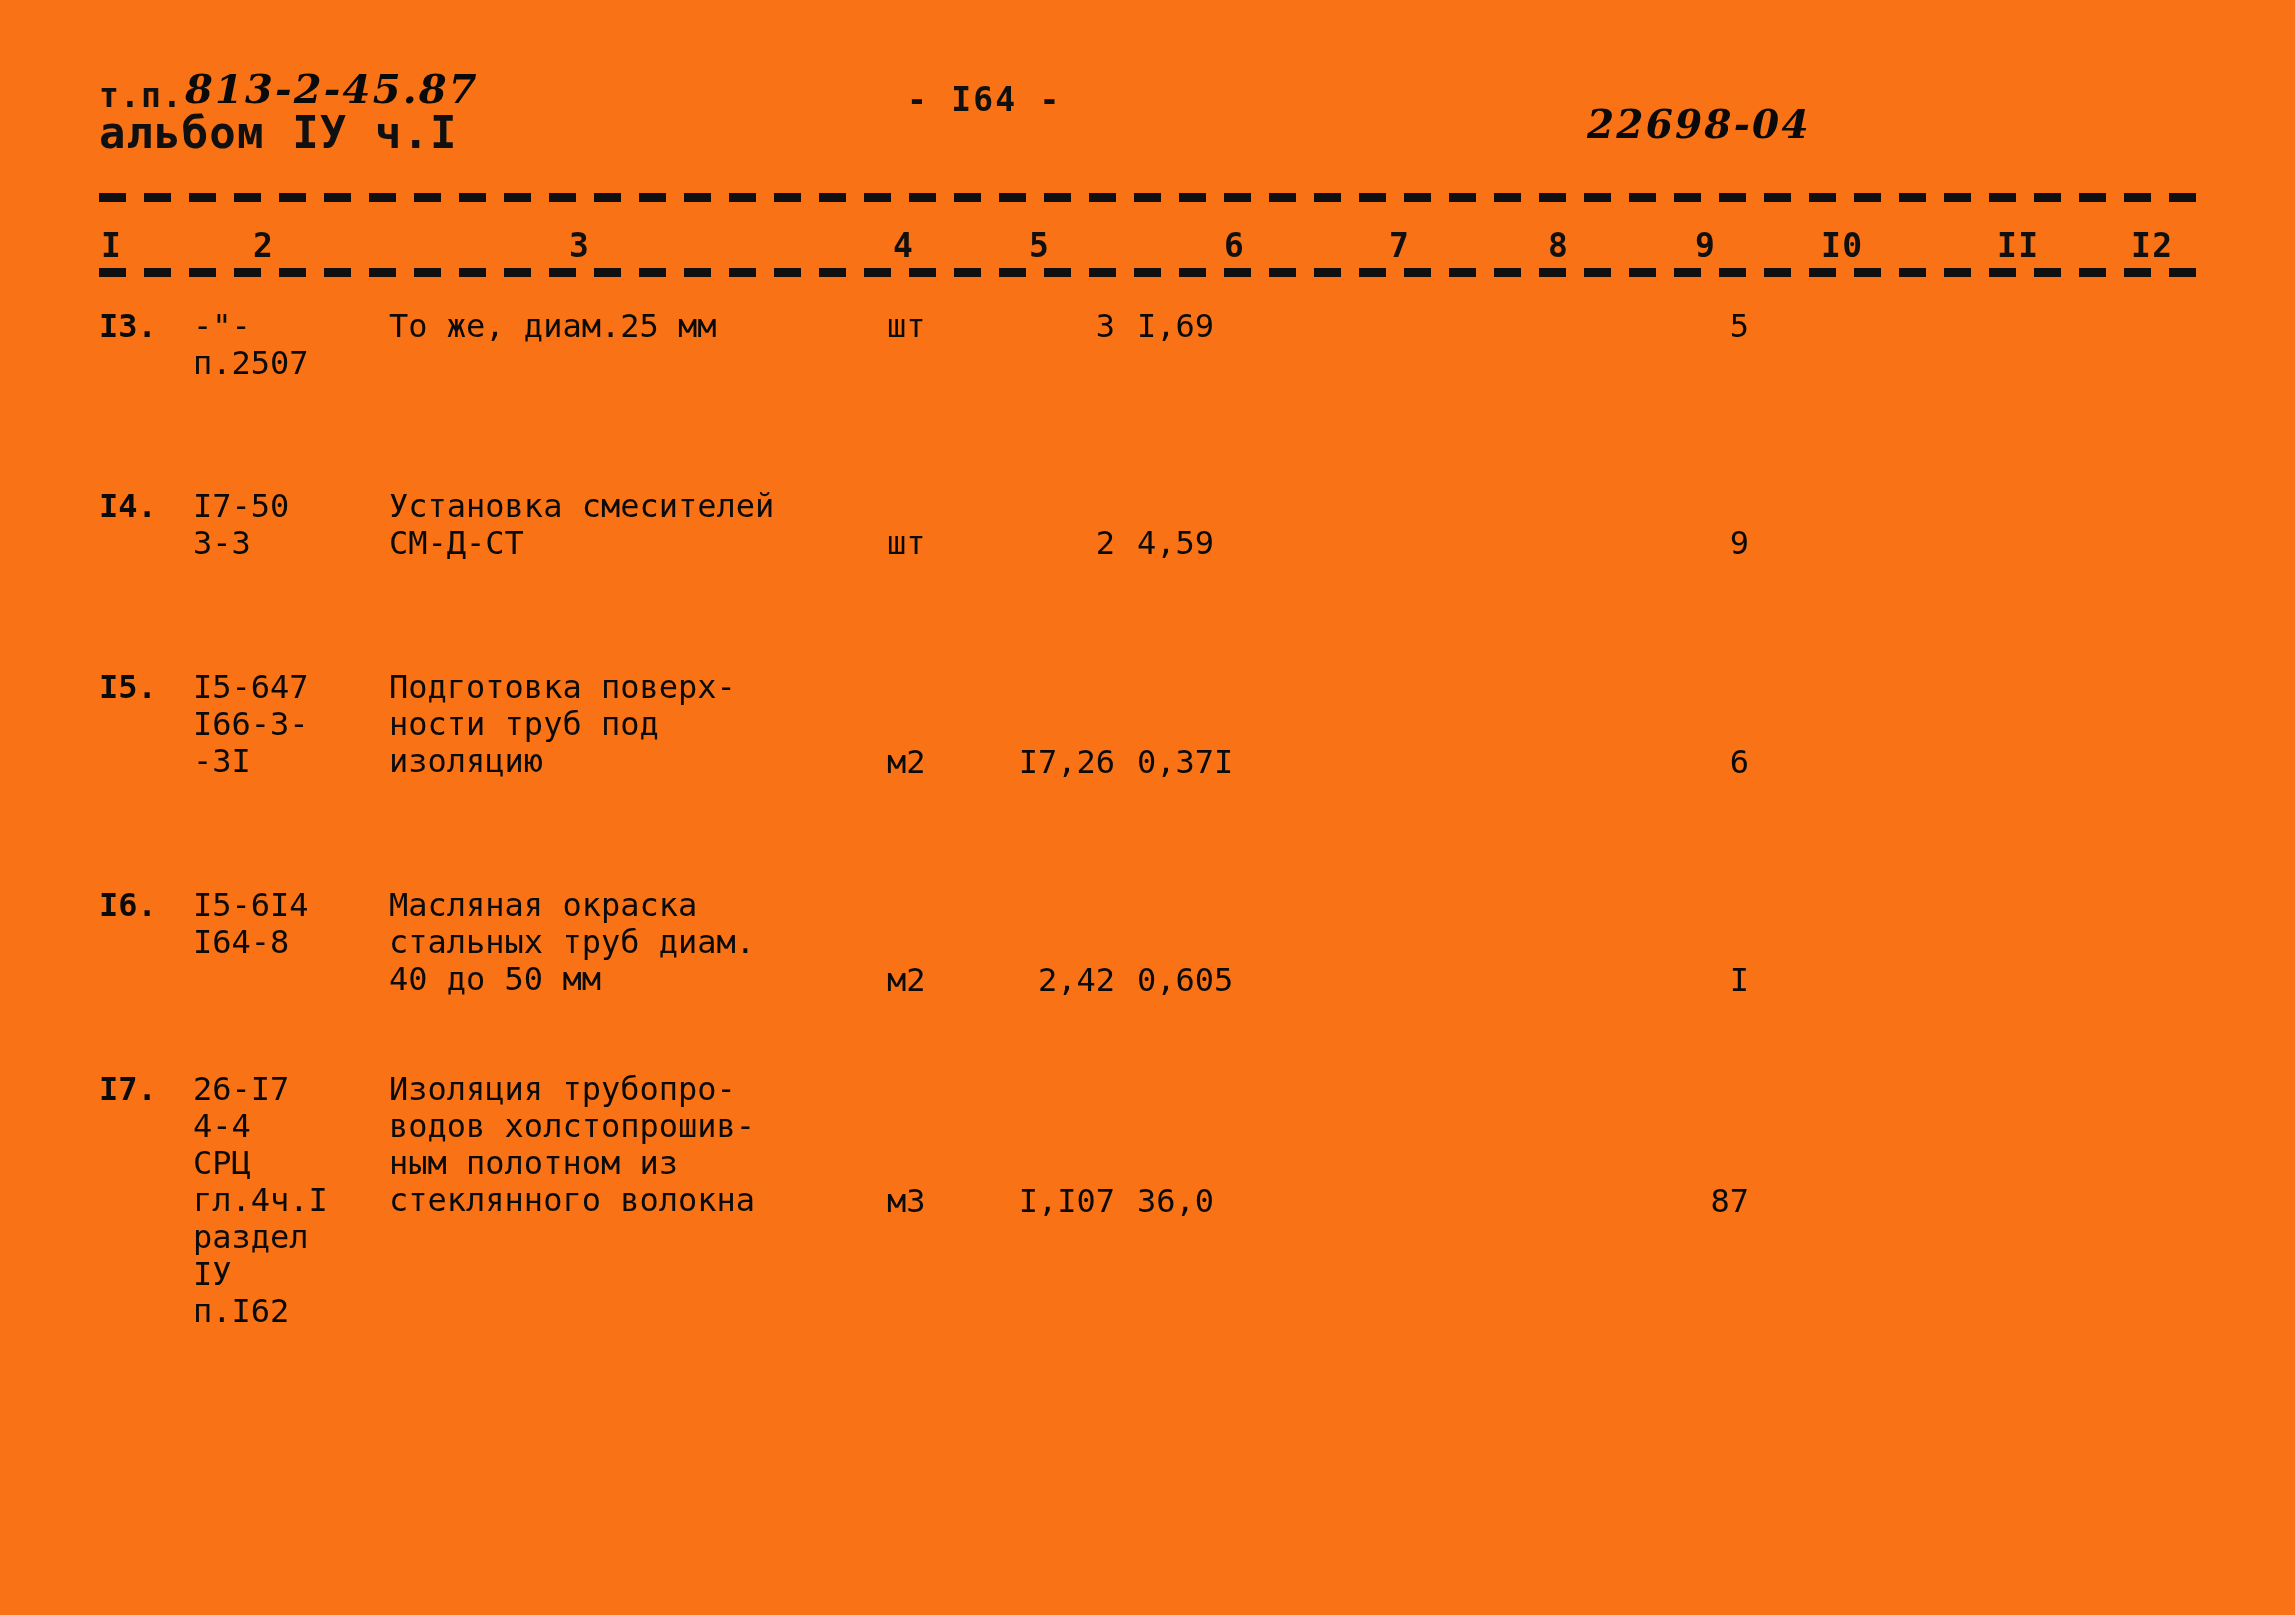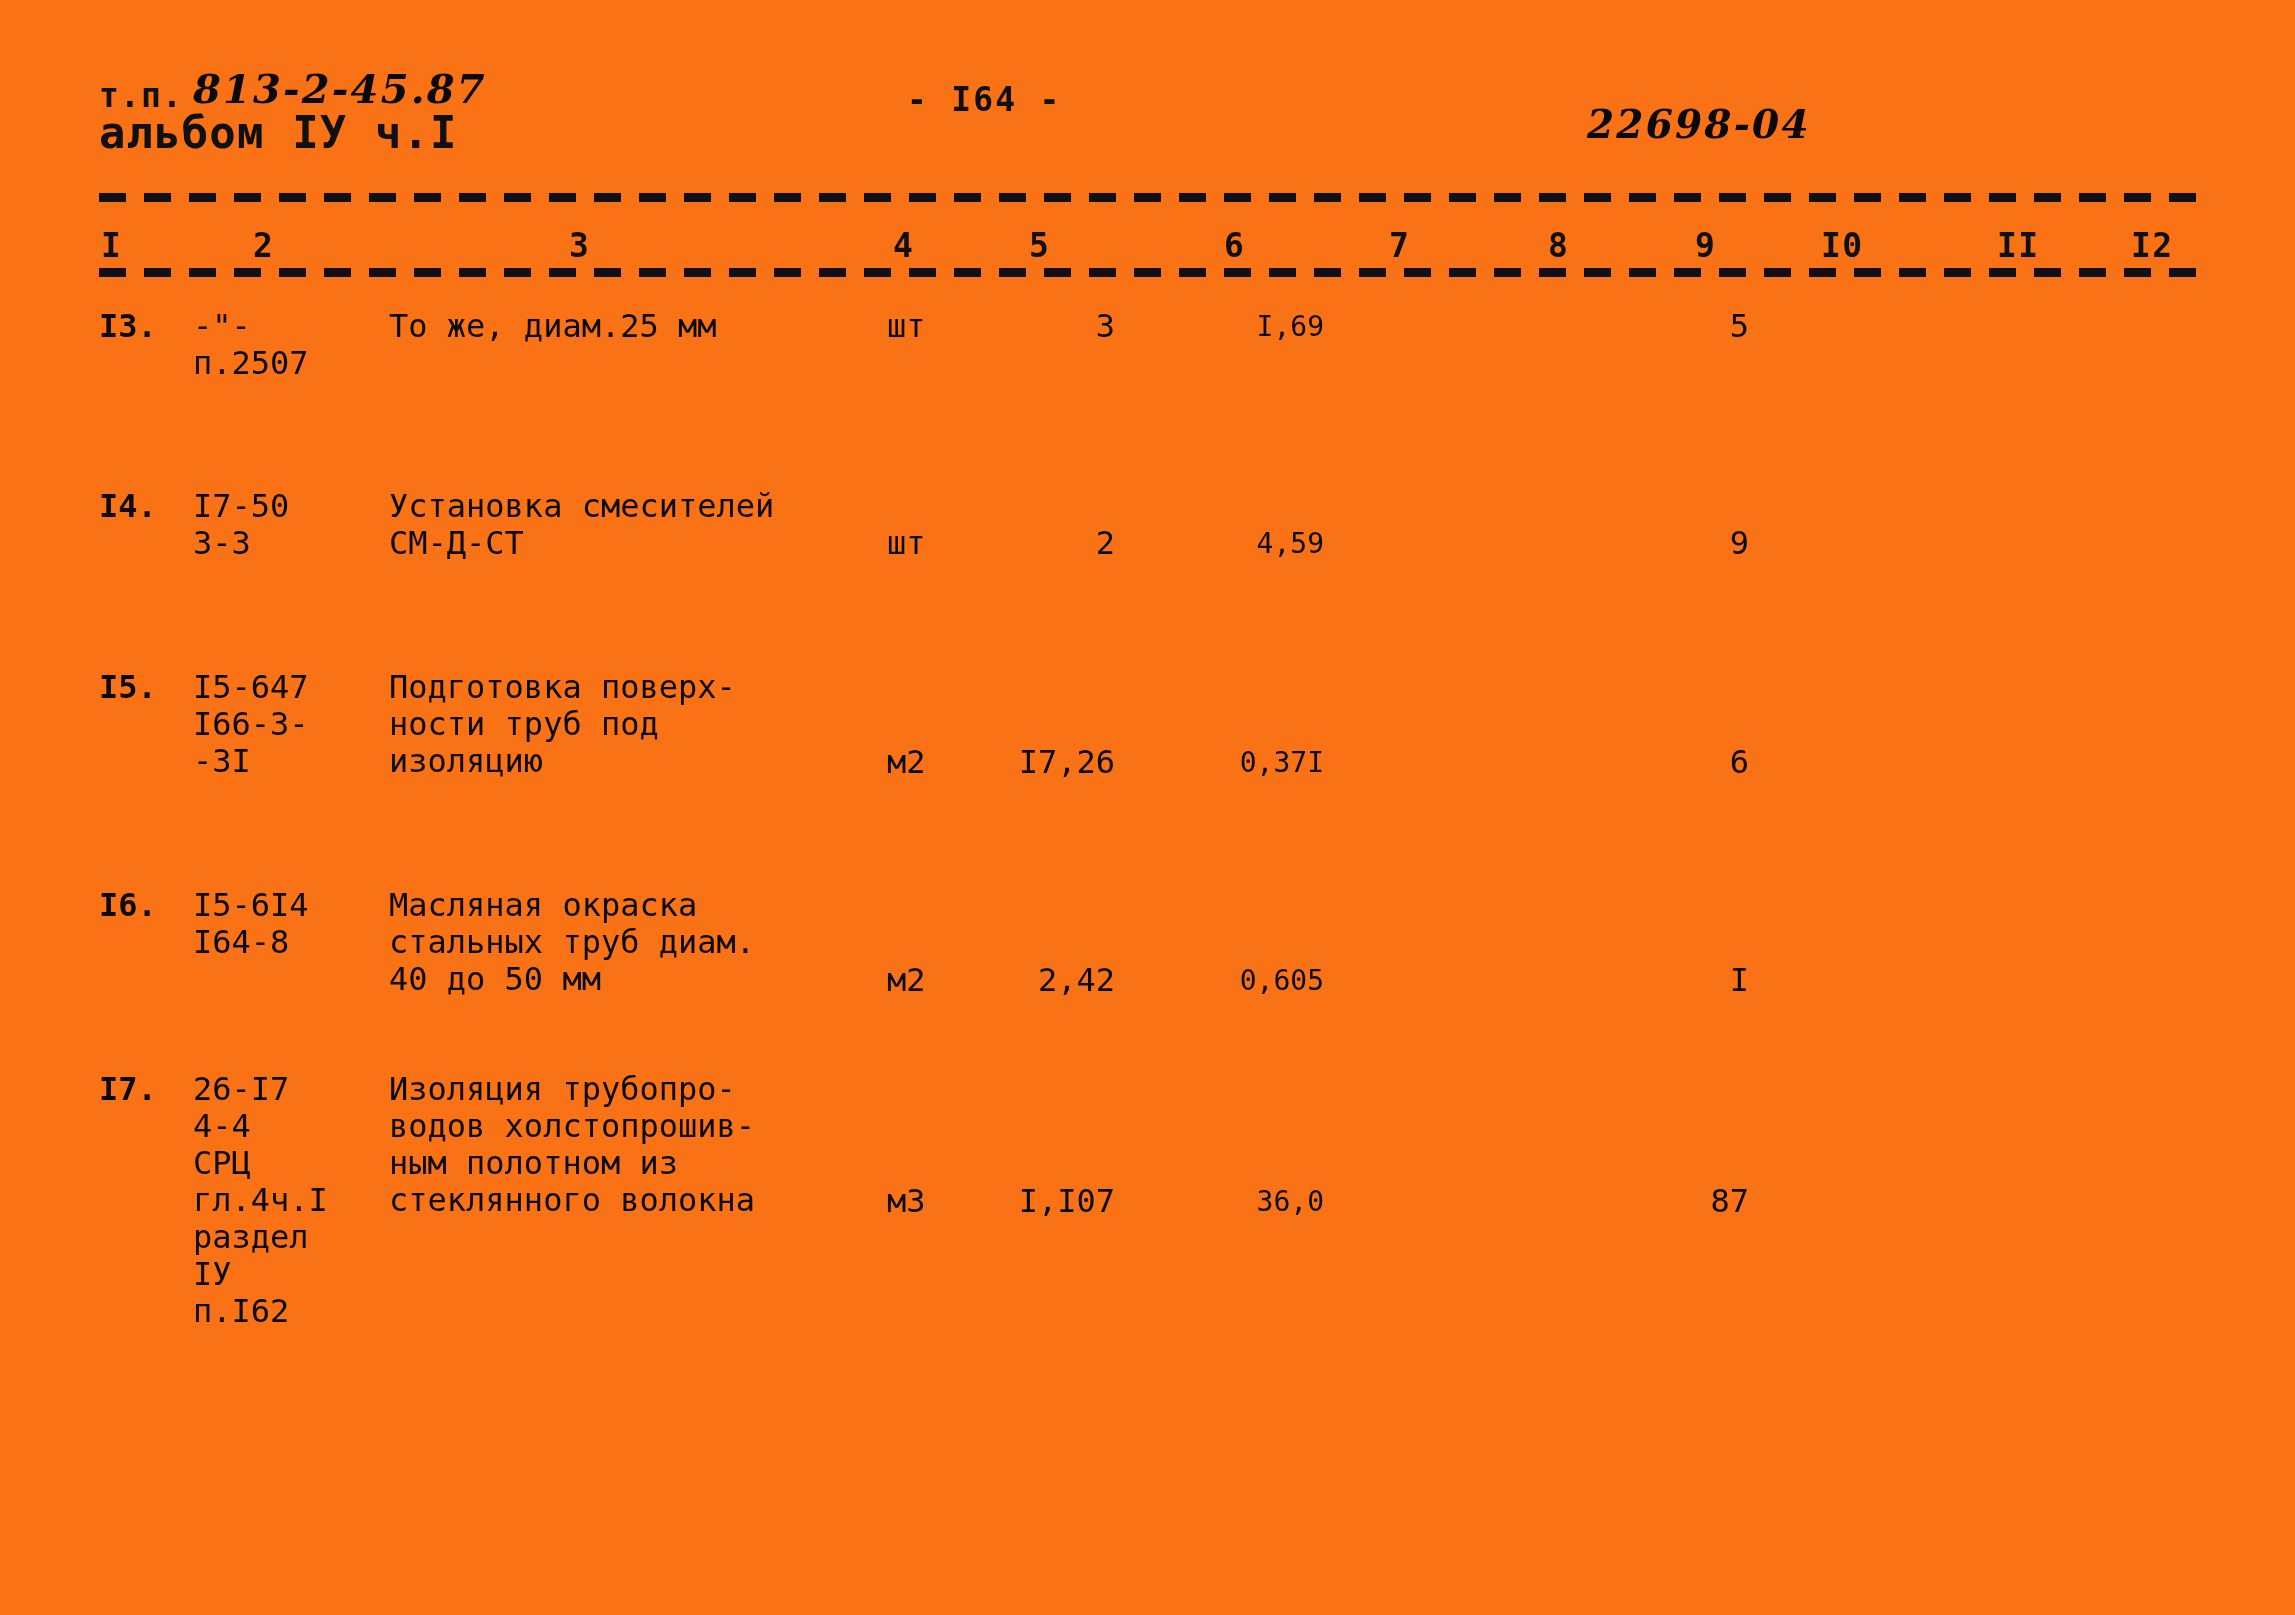--- a/index.html
+++ b/index.html
@@ -42,21 +42,21 @@
     white-space: pre;
   }
 
   
   #doc-header { position: absolute; left: 0; top: 0; width: 100%; height: 166px; }
   #tp-line {
     position: absolute; left: 99px; top: 69px;
     display: flex; align-items: baseline;
   }
   #tp-label { font-size: 33px; }
-  #tp-code { margin-left: 10px; position: relative; top: -4.3px; text-align: center; }
+  #tp-code { margin-left: 2px; position: relative; top: -4.3px; text-align: center; }
   #album-line { position: absolute; left: 99px; top: 114px; font-size: 44px; }
   #page-number {
     position: absolute; left: 907px; top: 81px;
     font-size: 33px; letter-spacing: 2.2px;
   }
   #doc-number {
     position: absolute; left: 1587px; top: 101px;
     font-size: 39px;
   }
 
@@ -89,21 +89,21 @@
 
   
   #table-body { position: absolute; left: 0; top: 0; width: 100%; }
   .row { position: absolute; left: 0; width: 100%; }
   .cell { position: absolute; top: 0; white-space: pre; }
   .cell-num   { font-size: 32px; line-height: 37px; }
   .cell-code  { font-size: 32px; line-height: 37px; }
   .cell-desc  { font-size: 32px; line-height: 37px; }
   .cell-unit  { font-size: 32px; line-height: 37px; }
   .cell-qty   { font-size: 32px; line-height: 37px; text-align: right; }
-  .cell-price { font-size: 28px; line-height: 37px; text-align: right; }
+  .cell-price { font-size: 32px; line-height: 37px; text-align: left; }
   .cell-total { font-size: 32px; line-height: 37px; text-align: right; }
 
   
   .x-num   { left: 99px;  width: 108px; font-weight: bold; }
   .x-code  { left: 193px;  width: 187px; }
   .x-desc  { left: 389px;  width: 504px; }
   .x-unit  { left: 887px; width: 86px; }
   .x-qty   { left: 957px; width: 158px; }
   .x-price { left: 1137px; width: 187px; }
   .x-total { left: 1605px; width: 144px; }

